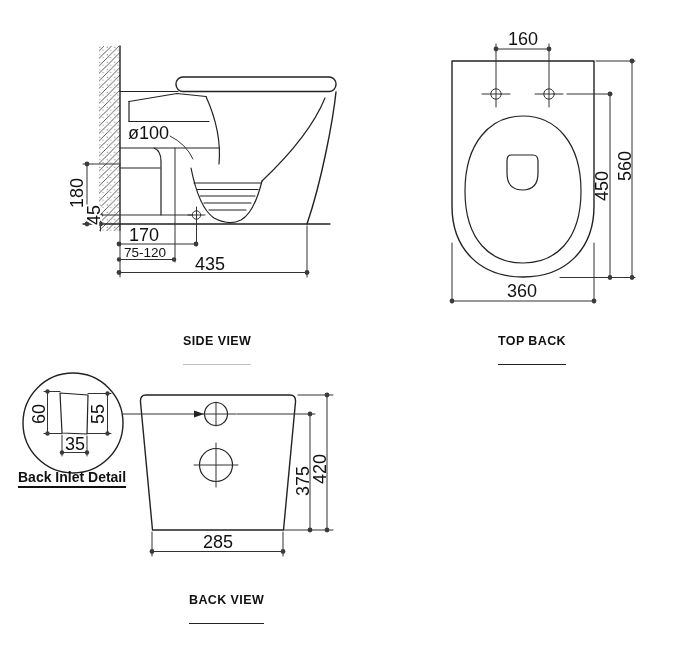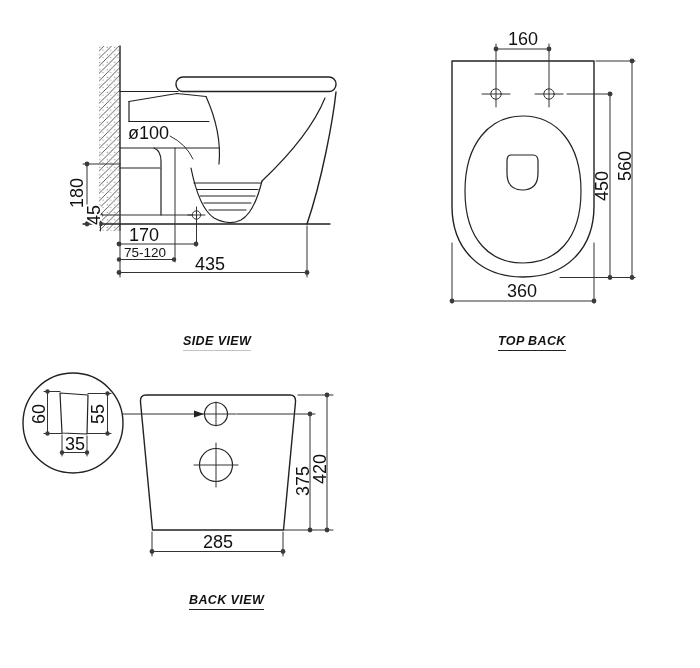--- a/index.html
+++ b/index.html
@@ -9,21 +9,21 @@
   .ln{stroke:#222;stroke-width:1.4;fill:none;stroke-linecap:round;stroke-linejoin:round;}
   .ln2{stroke:#222;stroke-width:1.2;fill:none;stroke-linecap:round;stroke-linejoin:round;}
   .thin{stroke:#333;stroke-width:1;fill:none;stroke-linecap:round;}
   .dimline{stroke:#333;stroke-width:1;fill:none;stroke-linecap:round;}
   .dot{fill:#3b3b3b;stroke:none;}
   .whitefill{fill:#ffffff;}
   text.dim{font-family:"Liberation Sans",sans-serif;font-size:18px;fill:#111;}
   text.dim-small{font-family:"Liberation Sans",sans-serif;font-size:13.5px;fill:#111;}
   .halo{paint-order:stroke;stroke:#ffffff;stroke-width:4px;}
   .view-label{position:absolute;font-weight:bold;font-size:12.5px;color:#111;letter-spacing:.4px;white-space:nowrap;}
-  .view-label span{display:inline-block;padding-bottom:2px;font-style:italic;}
+  .view-label span{display:inline-block;padding-bottom:16px;}
   .ul-dark span{border-bottom:1.5px solid #222;}
   .ul-faint span{border-bottom:1px solid #c2c2c2;}
   .detail-label{position:absolute;font-weight:bold;font-size:14px;color:#111;white-space:nowrap;}
   .detail-label span{display:inline-block;border-bottom:2px solid #111;padding-bottom:1px;}
 </style>
 </head>
 <body>
 
 <div class="stage">
 <svg width="700" height="668" viewBox="0 0 700 668">
@@ -162,13 +162,14 @@
     <path class="dimline" d="M62,452.5 H87"></path>
     <circle class="dot" cx="62" cy="452.5" r="2.2"></circle>
     <circle class="dot" cx="87" cy="452.5" r="2.2"></circle>
     <text class="dim halo" x="75" y="450" text-anchor="middle">35</text>
   </g>
 </svg>
 
 <div class="view-label ul-faint" style="left:183px;top:334px;"><span>SIDE VIEW</span></div>
 <div class="view-label ul-dark" style="left:498px;top:334px;"><span>TOP BACK</span></div>
 <div class="view-label ul-dark" style="left:189px;top:593px;text-align:right;"><span>BACK VIEW</span></div>
+<div class="detail-label" style="left:18px;top:469px;"><span>Back Inlet Detail</span></div>
 </div>
 
 </body></html>

